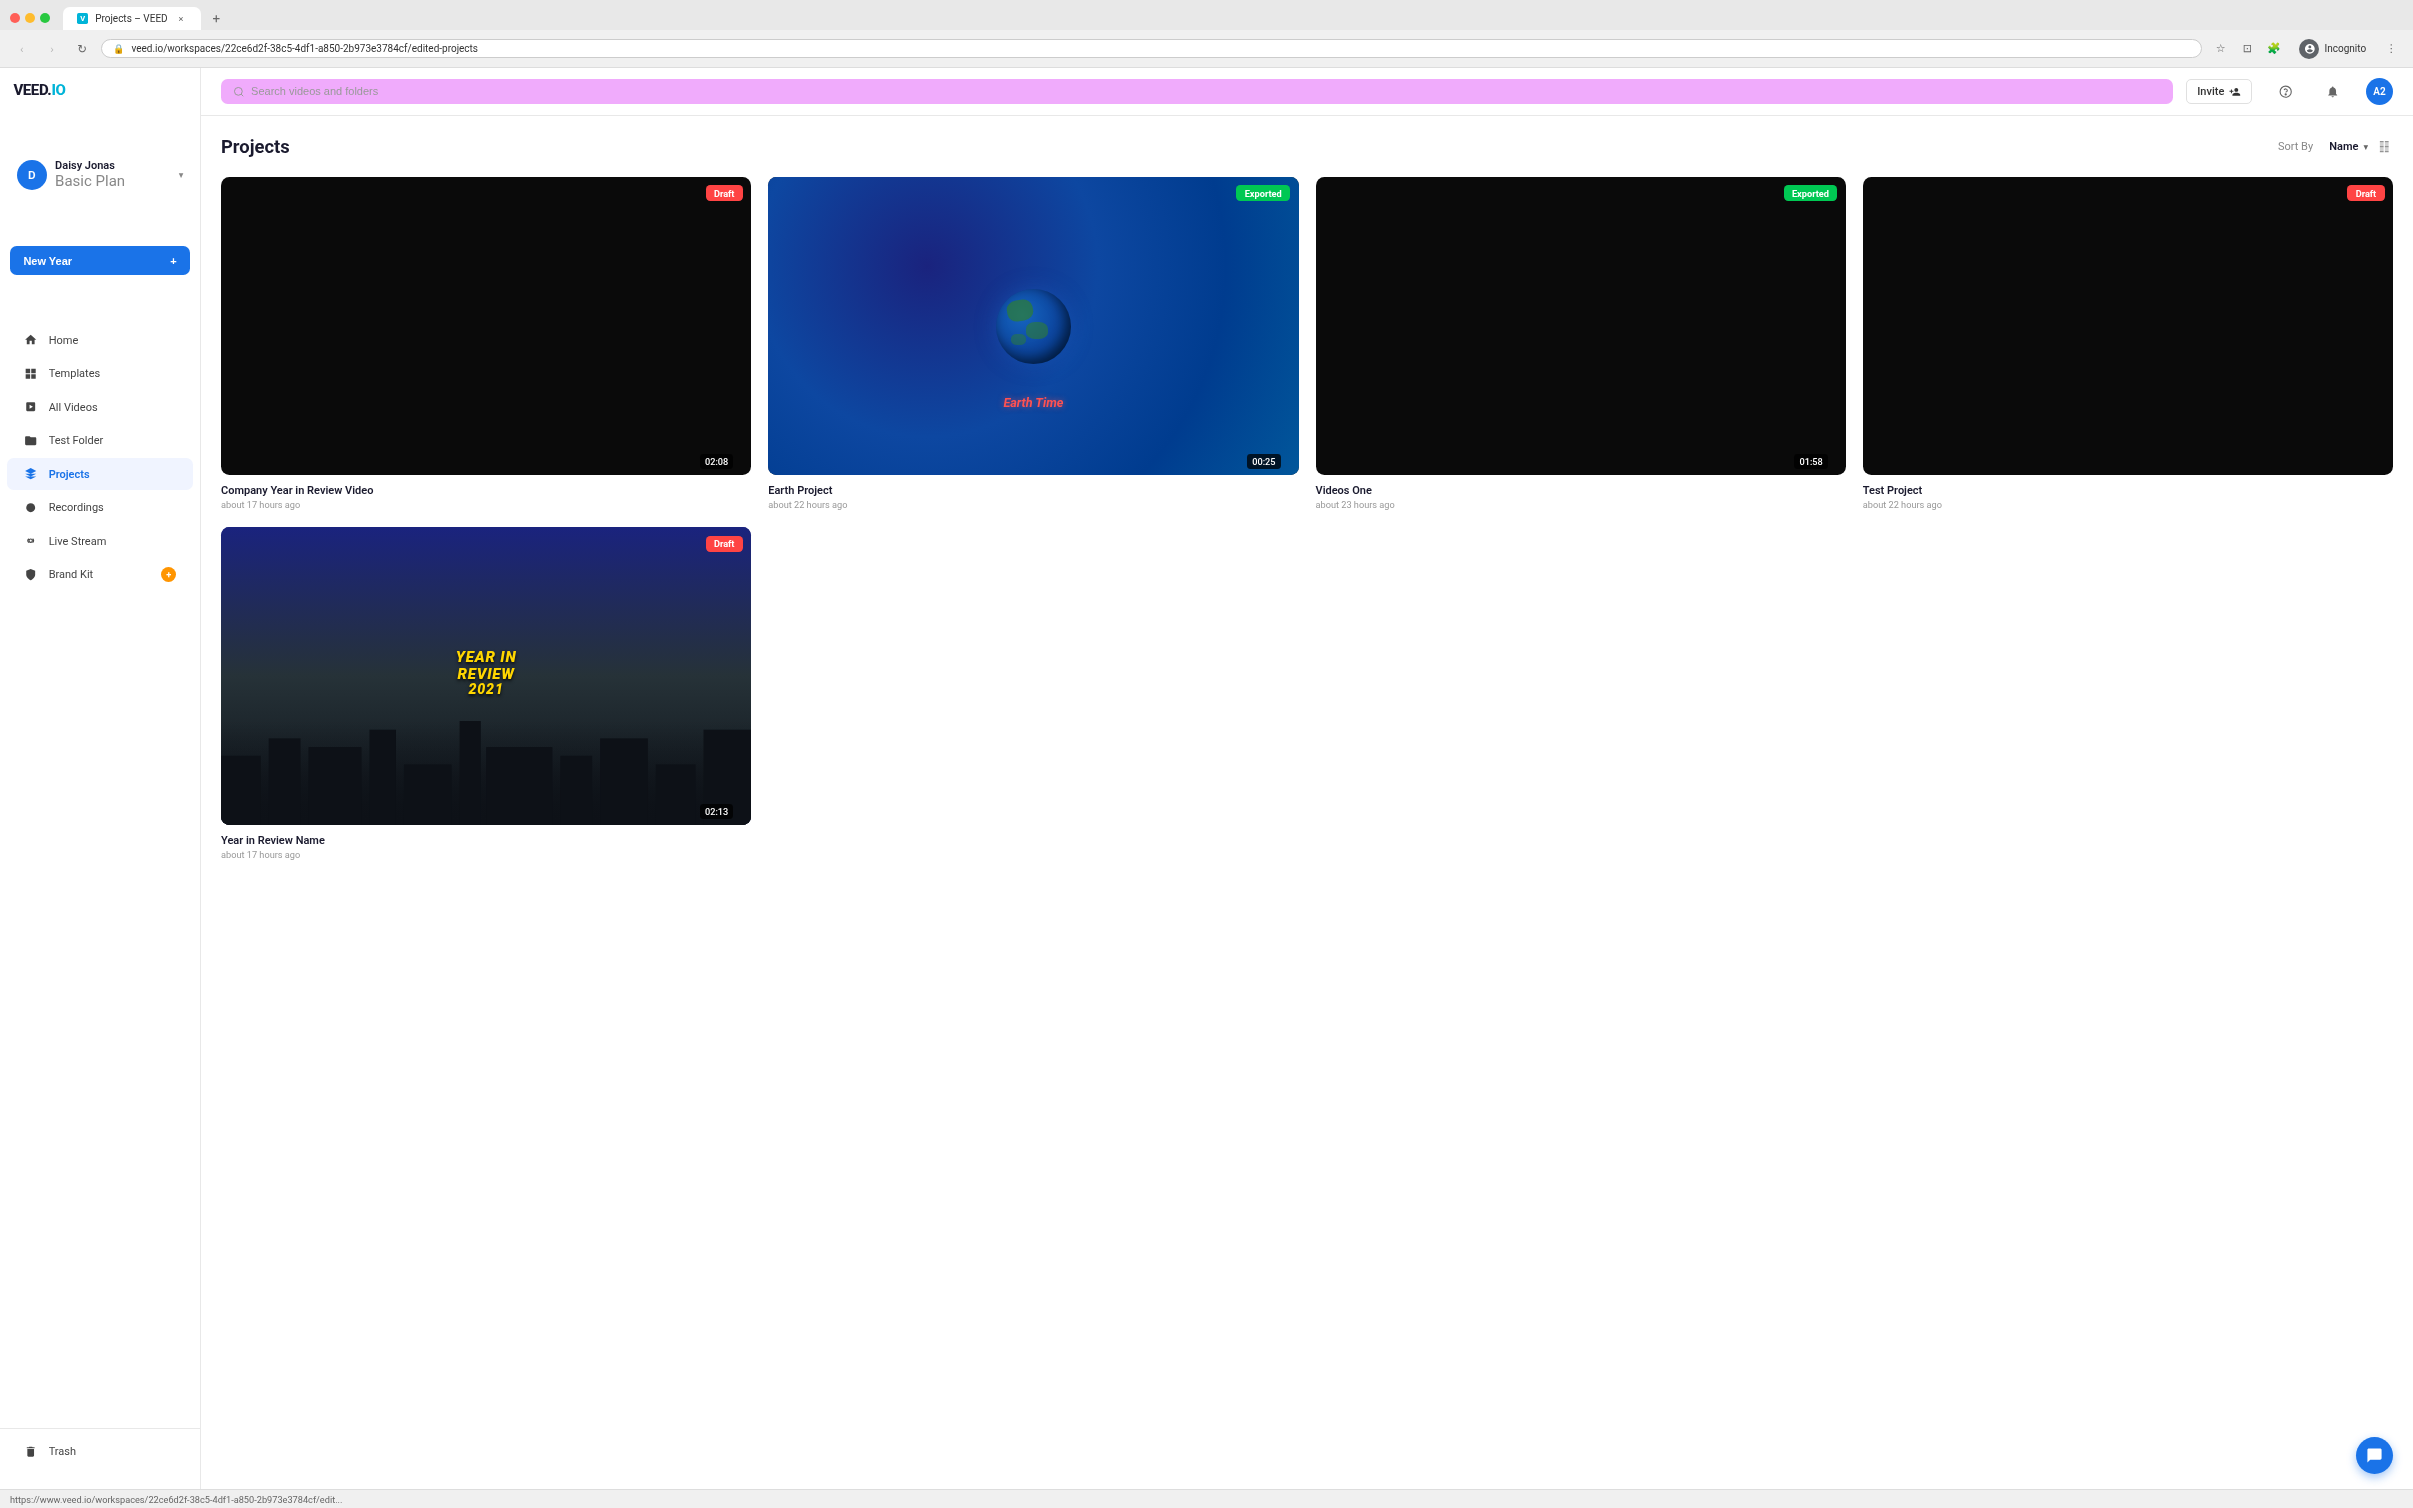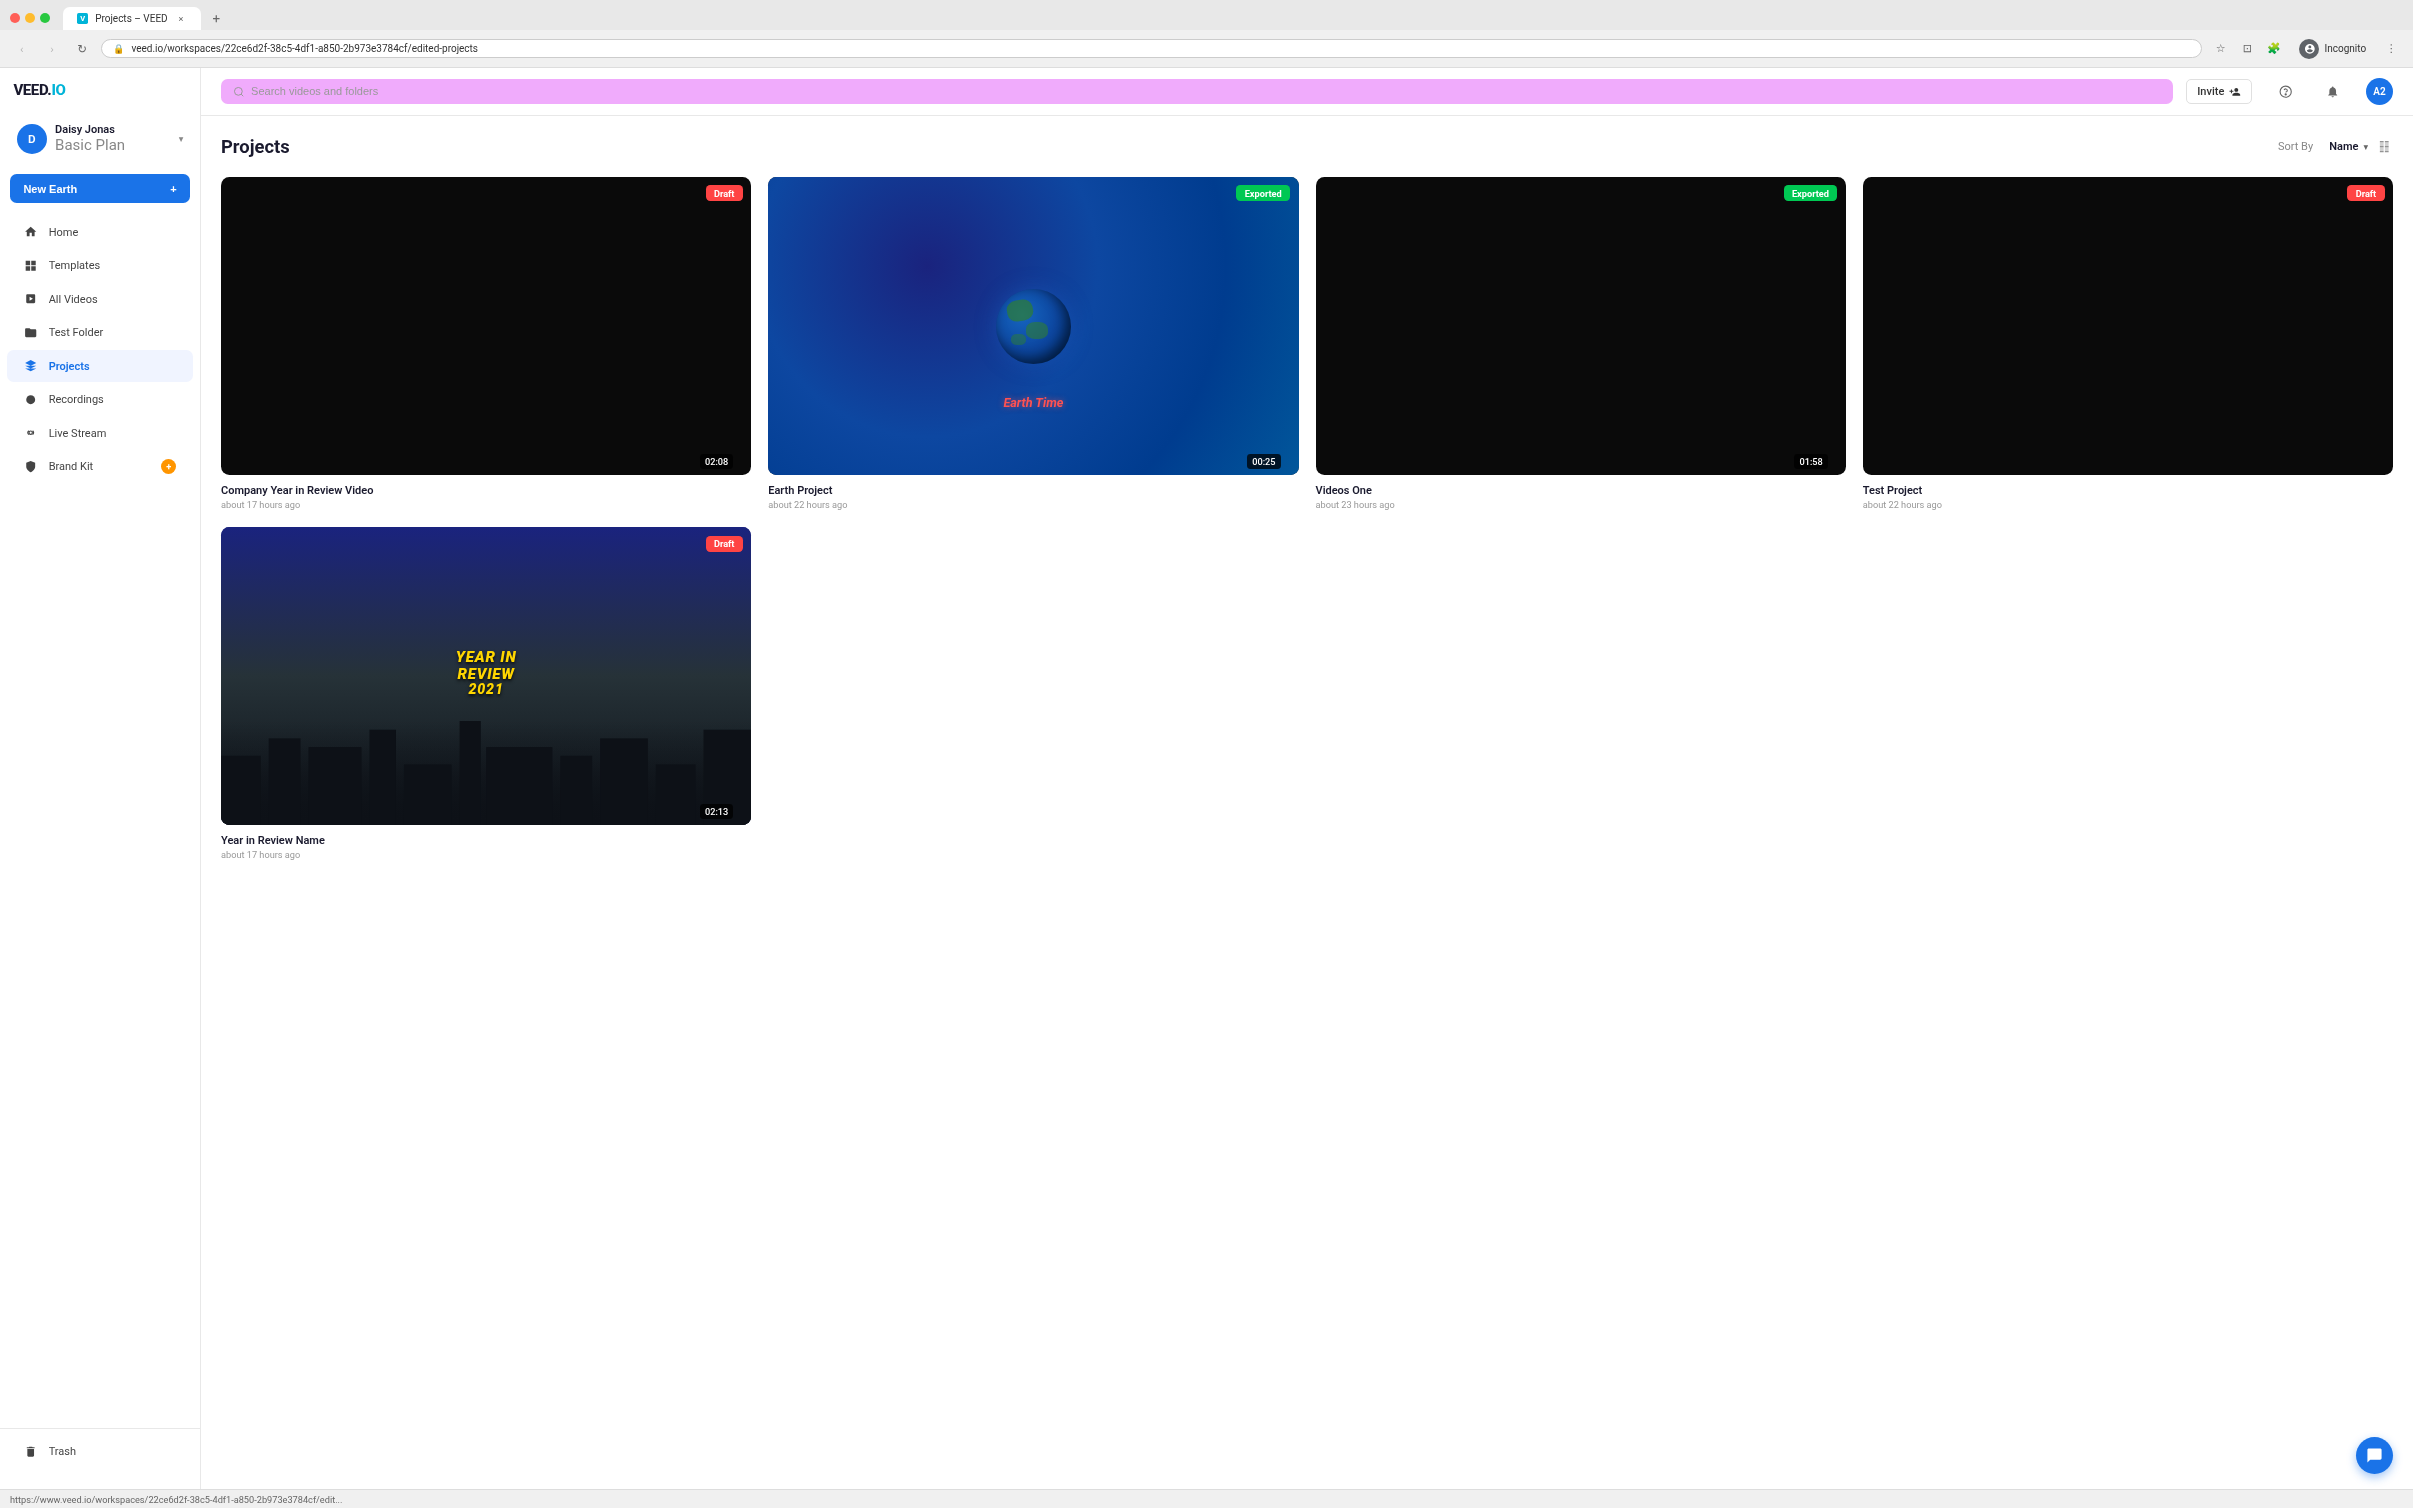--- a/index.html
+++ b/index.html
@@ -26,21 +26,21 @@
     .address-bar .lock-icon { color: #666; font-size: 9.2px; }
     .nav-actions { display: flex; gap: 3.4px; }
     .nav-action-btn { width: 23.5px; height: 23.5px; display: flex; align-items: center; justify-content: center; cursor: pointer; border-radius: 50%; color: #666; font-size: 11px; }
     .incognito-btn { display: flex; align-items: center; gap: 5px; font-size: 10px; color: #333; padding: 3.4px 6.7px; border-radius: 3.4px; cursor: pointer; }
     .incognito-avatar { width: 20px; height: 20px; background: #5f6368; border-radius: 50%; display: flex; align-items: center; justify-content: center; color: white; font-size: 9.2px; }
 
     
     .app-container { display: flex; flex: 1; overflow: hidden; background: white; }
 
     
-    .sidebar { width: 201px; background: white; border-right: 0.8px solid #e8e8e8; display: flex; flex-direction: column; flex-shrink: 0; padding: 13.4px 0; overflow-y: auto; }
+    .sidebar { width: 201px; background: white; border-right: 0.8px solid #e8e8e8; display: flex; flex-direction: column; flex-shrink: 0; padding: 13.4px 0; overflow-y: auto; gap: 36px; }
     .sidebar-logo { padding: 0 13.4px 17px; }
     .logo-text { font-size: 15px; font-weight: 800; color: #1a1a2e; letter-spacing: -0.4px; }
     .logo-text span { color: #00b4d8; }
 
     .user-section { padding: 6.7px 10px; margin: 0 6.7px 13.4px; display: flex; align-items: center; gap: 8.4px; border-radius: 6.7px; cursor: pointer; }
     .user-avatar { width: 30px; height: 30px; background: #1a73e8; border-radius: 50%; display: flex; align-items: center; justify-content: center; color: white; font-size: 11.7px; font-weight: 600; flex-shrink: 0; }
     .user-info { flex: 1; }
     .user-name { font-size: 11px; font-weight: 600; color: #1a1a2e; }
     .user-plan { font-size: 15px; color: #888; }
     .user-chevron { color: #888; font-size: 9.2px; }
@@ -158,21 +158,21 @@
     <div class="user-section">
       <div class="user-avatar">D</div>
       <div class="user-info">
         <div class="user-name">Daisy Jonas</div>
         <div class="user-plan">Basic Plan</div>
       </div>
       <span class="user-chevron">▾</span>
     </div>
 
     <button class="new-video-btn">
-      <span>New Earth</span>
+      <span>New Year</span>
       <span>+</span>
     </button>
 
     <nav class="sidebar-nav">
 
       <div class="sidebar-item">
         <span class="item-icon">
           <svg width="13.4" height="13.4" viewBox="0 0 24 24" fill="currentColor">
               <path d="M10 20v-6h4v6h5v-8h3L12 3 2 12h3v8z"></path>
             </svg>

